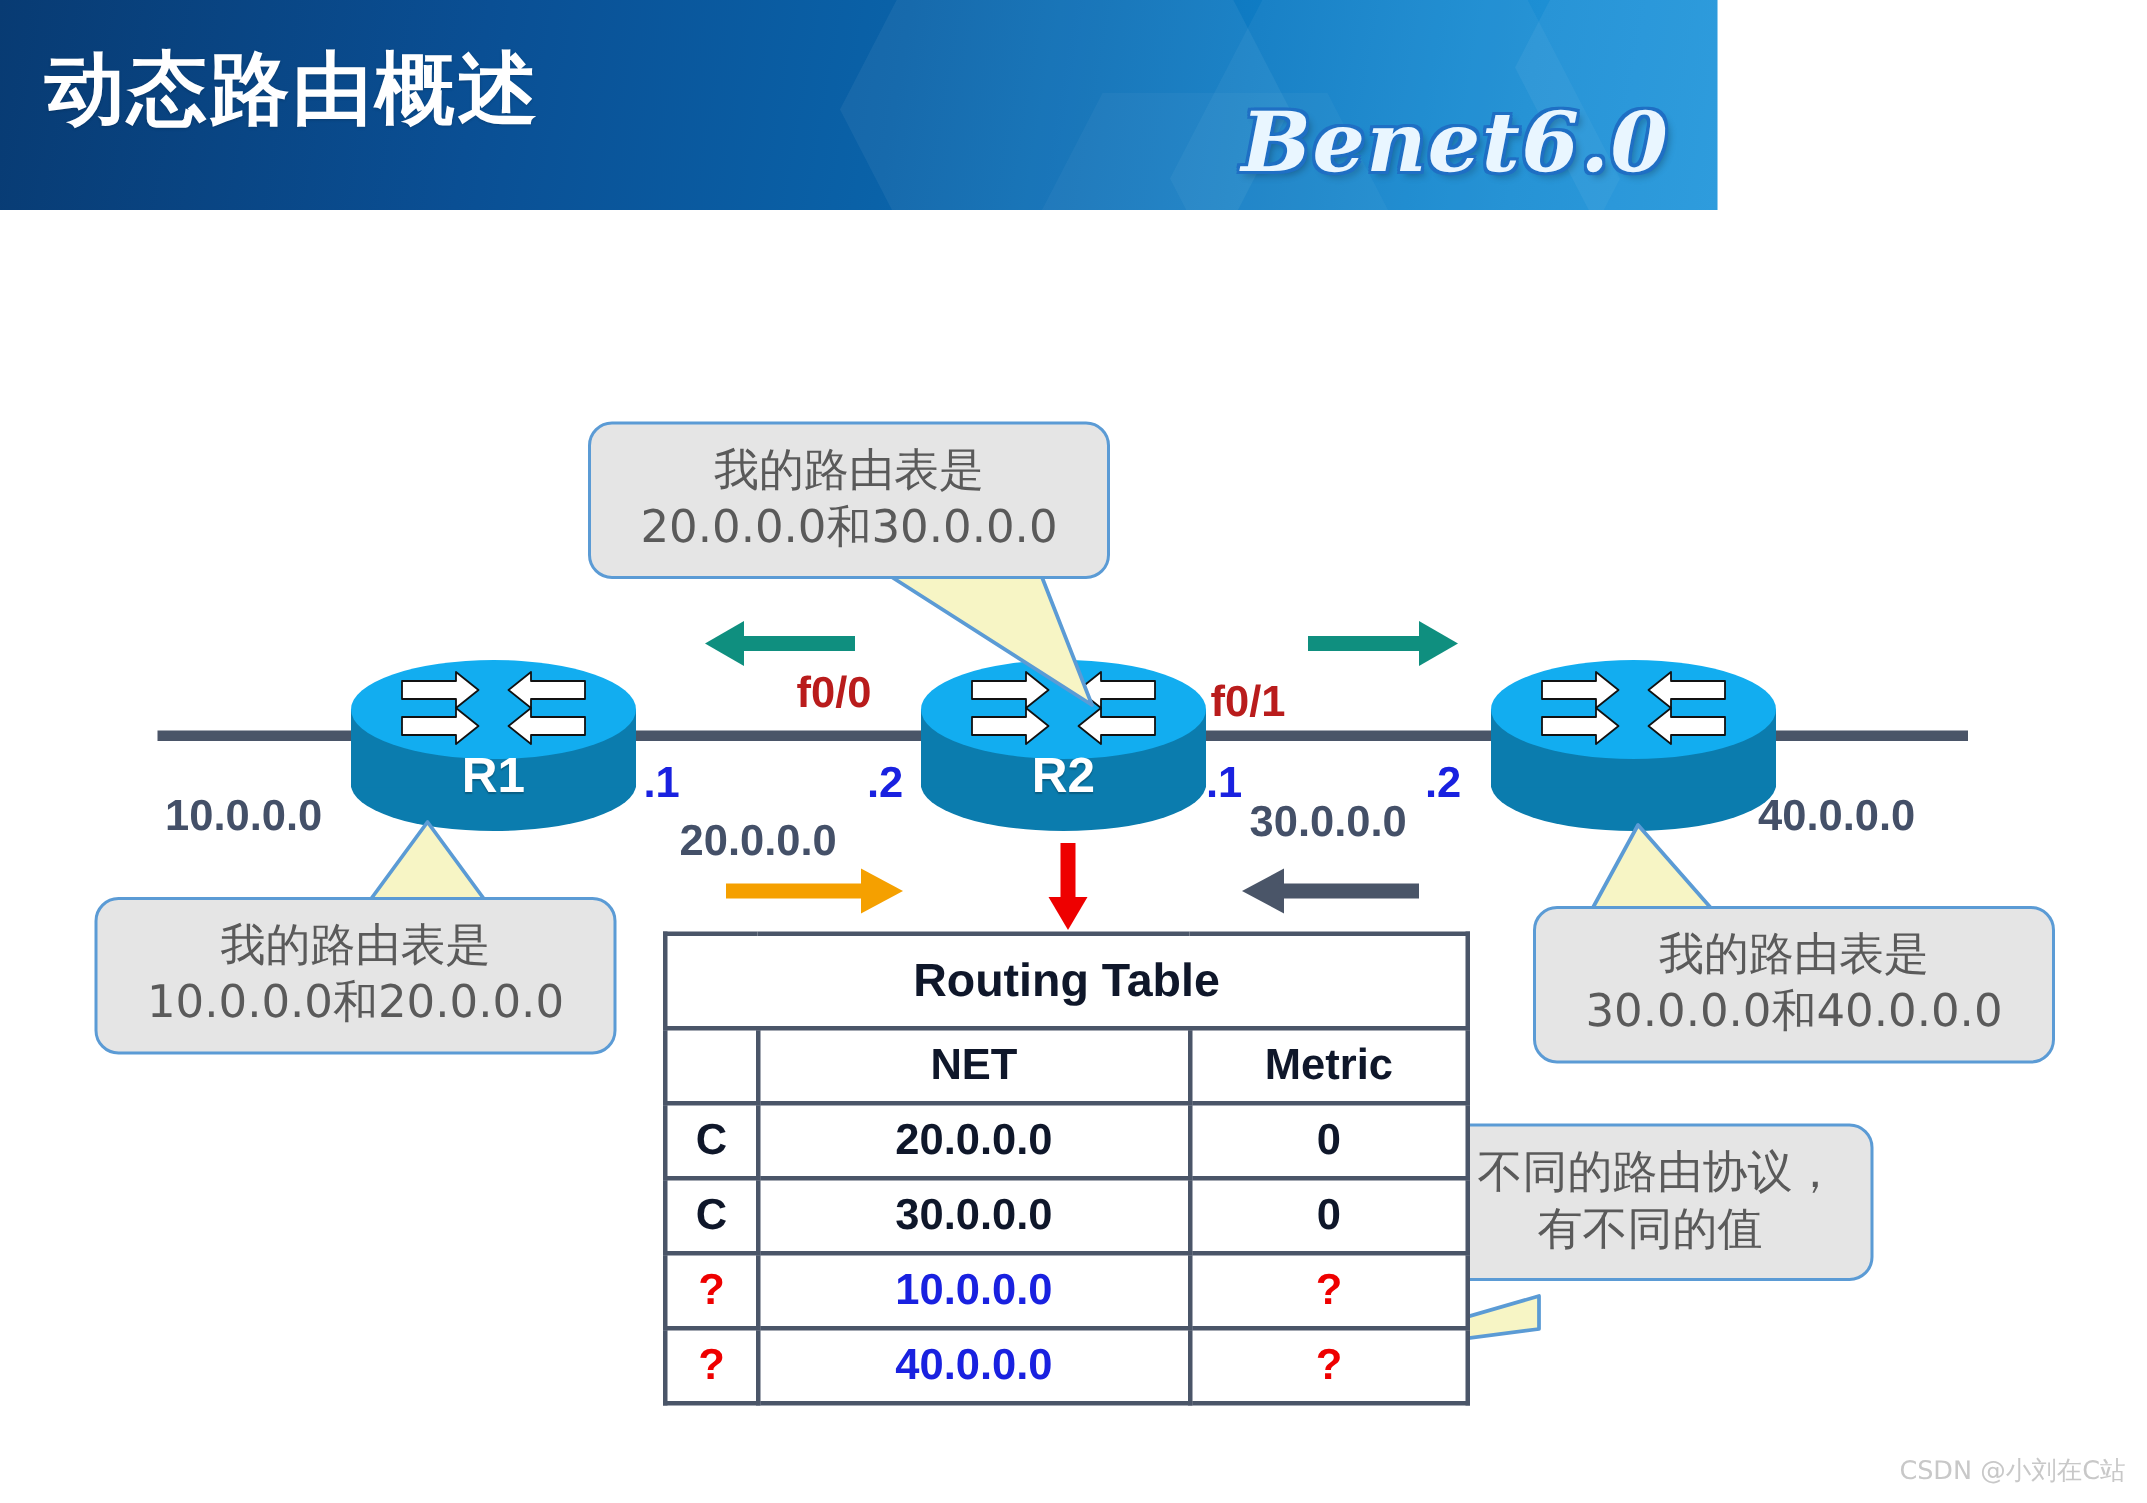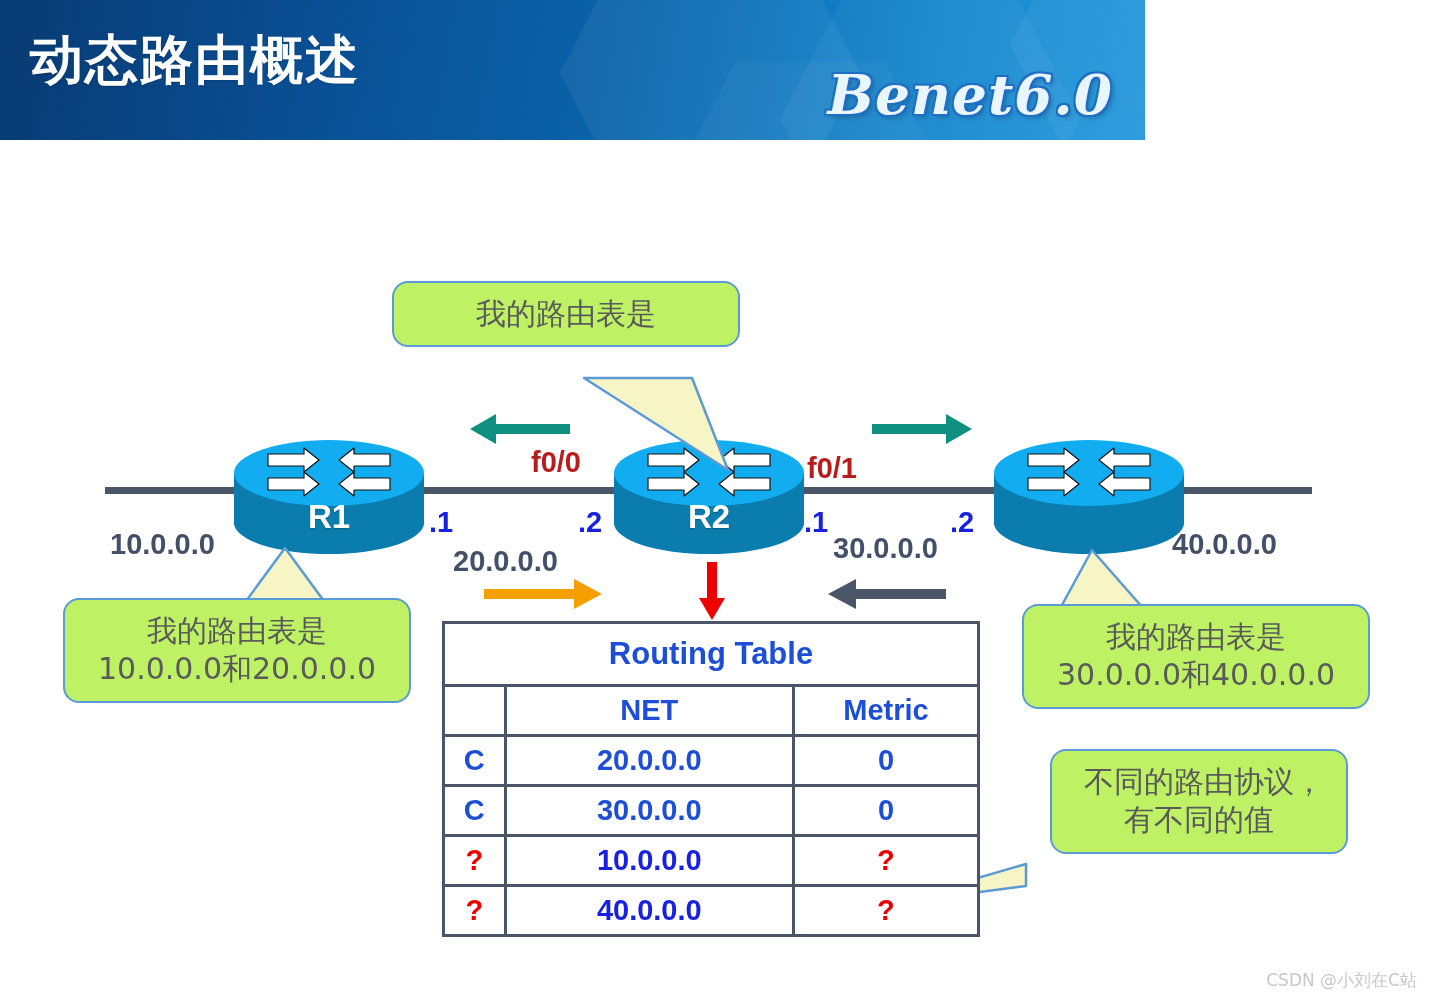--- a/index.html
+++ b/index.html
@@ -85,41 +85,41 @@
     white-space: nowrap; font-family: "Liberation Sans", sans-serif;
   }
   .lbl-if {
     position: absolute; color: #b91c1c; font-size: 29px; font-weight: 700;
     white-space: nowrap; font-family: "Liberation Sans", sans-serif;
   }
 
   
   .callout {
     position: absolute;
-    background: #bef264;
+    background: #e5e5e5;
     border: 2.5px solid #5b9bd5;
     border-radius: 16px;
     color: #5a5a5a;
     font-size: 30px; line-height: 1.28;
     text-align: center;
     padding: 12px 32px;
     font-family: "DejaVu Sans", "Liberation Sans", sans-serif;
     white-space: nowrap;
   }
   .callout .l2 { display:block; }
 
   
   .rtable {
     position: absolute; left: 442px; top: 621px; width: 538px;
     border-collapse: collapse;
     font-family: "Liberation Sans", sans-serif;
   }
   .rtable td, .rtable th {
     border: 3px solid #4a5568;
-    color: #1d4ed8; font-weight: 700; font-size: 29px;
+    color: #0f172a; font-weight: 700; font-size: 29px;
     text-align: center; padding: 7px 4px; background: #fff;
   }
   .rtable .titlecell { font-size: 31px; padding: 12px 4px; }
   .rtable .c-code { width: 62px; }
   .rtable .c-net  { width: 290px; }
   .rtable .c-met  { width: 186px; margin-left: 36px; }
   .rtable .q { color: #ee0000; }
   .rtable .blue { color: #1921e0; }
 
   
@@ -247,33 +247,34 @@
   </svg>
   <svg class="abs" style="left:1040px; top:548px; width:130px; height:72px;" viewBox="0 0 130 72">
     <polygon points="52,2 16,68 110,68" fill="#f7f5c5" stroke="#5b9bd5" stroke-width="2.5" stroke-linejoin="round"></polygon>
   </svg>
   <svg class="abs" style="left:888px; top:860px; width:140px; height:48px;" viewBox="0 0 140 48">
     <polygon points="0,44 138,4 138,26" fill="#f7f5c5" stroke="#5b9bd5" stroke-width="2.5" stroke-linejoin="round"></polygon>
   </svg>
 
   <div class="callout" style="left:392px; top:281px; width:348px;">
     <span>我的路由表是</span>
+    <span class="l2">20.0.0.0和30.0.0.0</span>
   </div>
 
   <div class="callout" style="left:63px; top:598px; width:348px;">
     <span>我的路由表是</span>
     <span class="l2">10.0.0.0和20.0.0.0</span>
   </div>
 
   <div class="callout" style="left:1022px; top:604px; width:348px;">
     <span>我的路由表是</span>
     <span class="l2">30.0.0.0和40.0.0.0</span>
   </div>
 
-  <div class="callout" style="left:1050px; top:749px; width:298px;">
+  <div class="callout" style="left:951px; top:749px; width:298px;">
     <span>不同的路由协议，</span>
     <span class="l2">有不同的值</span>
   </div>
 
   <table class="rtable">
     <tbody>
         <tr>
       <td class="titlecell" colspan="3">Routing Table</td>
     </tr>
     <tr>

